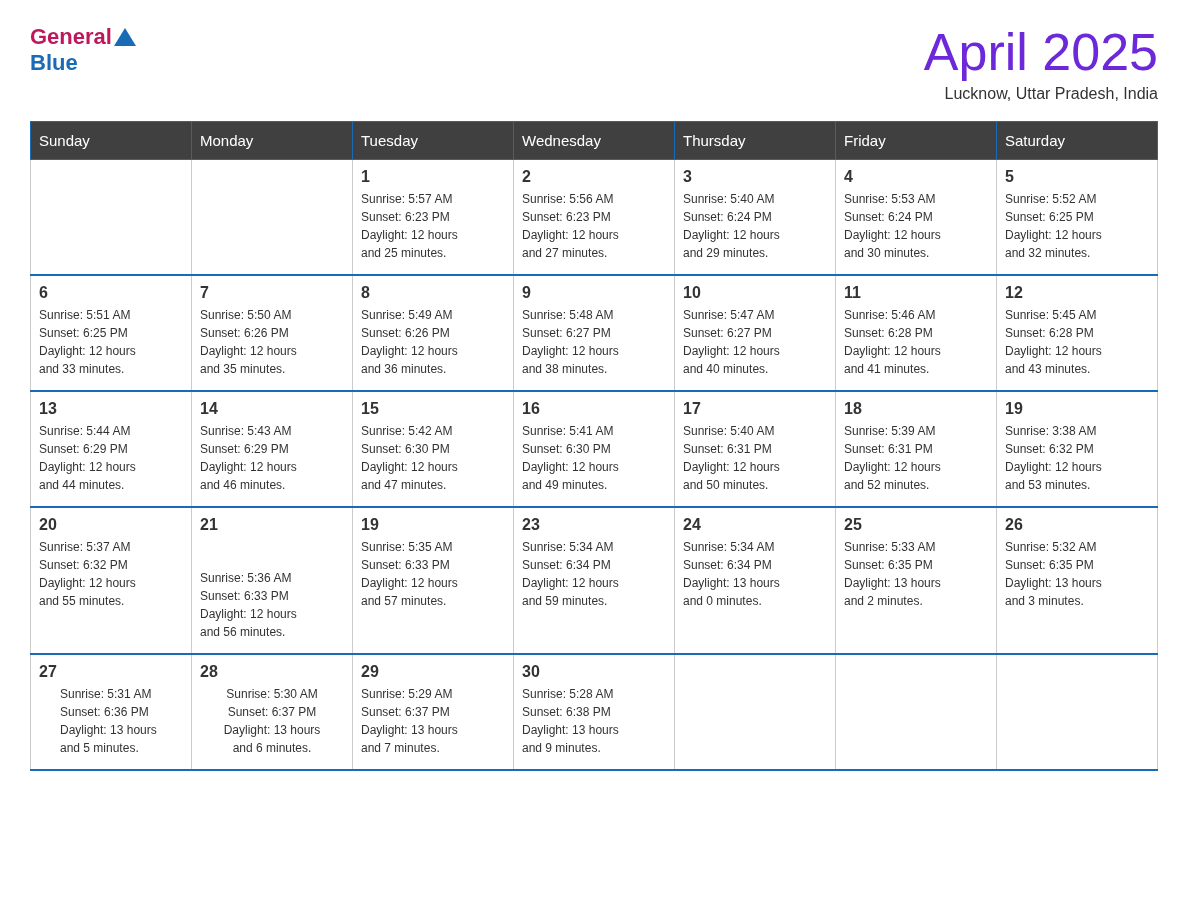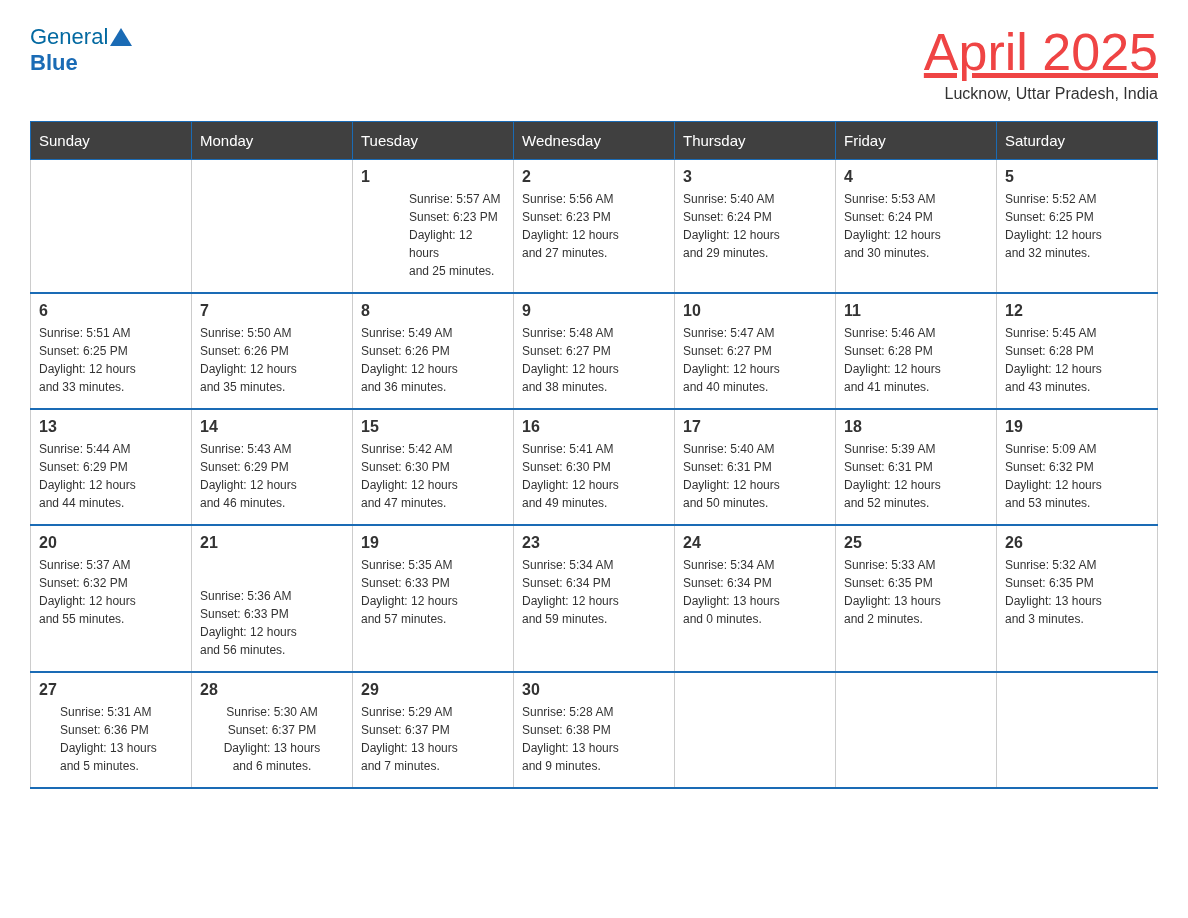--- a/index.html
+++ b/index.html
@@ -12,45 +12,44 @@
       min-height: 918px;
     }
     .header-section {
       display: flex;
       justify-content: space-between;
       align-items: flex-start;
       margin-bottom: 18px;
     }
     .logo-text-general {
       font-size: 22px;
-      font-weight: normal;
-      color: #0369a1;
+      font-weight: bold;
+      color: #be185d;
     }
     .logo-text-blue {
       font-size: 22px;
       font-weight: bold;
       color: #1a6bb5;
     }
     .logo-container {
       display: flex;
       flex-direction: column;
     }
     .logo-top-row {
       display: flex;
       align-items: center;
     }
     .title-section {
       text-align: right;
     }
     .month-title {
       font-size: 52px;
       font-weight: normal;
-      color: #ef4444;
+      color: #6d28d9;
       line-height: 1.1;
-      text-decoration: underline;
     }
     .location-title {
       font-size: 16px;
       color: #333;
       margin-top: 4px;
     }
     table {
       width: 100%;
       border-collapse: collapse;
       table-layout: fixed;
@@ -130,21 +129,21 @@
         <th>Friday</th>
         <th>Saturday</th>
       </tr>
   </thead>
   <tbody id="calendar-body">
   <tr>
         <td class="empty-cell"></td>
         <td class="empty-cell"></td>
         <td>
           <div class="day-number">1</div>
-          <div class="day-info" style="white-space: pre-line; margin-left: 48px;">Sunrise: 5:57 AM
+          <div class="day-info" style="white-space: pre-line;">Sunrise: 5:57 AM
 Sunset: 6:23 PM
 Daylight: 12 hours
 and 25 minutes.</div>
         </td>
         <td>
           <div class="day-number">2</div>
           <div class="day-info" style="white-space: pre-line;">Sunrise: 5:56 AM
 Sunset: 6:23 PM
 Daylight: 12 hours
 and 27 minutes.</div>
@@ -260,21 +259,21 @@
         </td>
         <td>
           <div class="day-number">18</div>
           <div class="day-info" style="white-space: pre-line;">Sunrise: 5:39 AM
 Sunset: 6:31 PM
 Daylight: 12 hours
 and 52 minutes.</div>
         </td>
         <td>
           <div class="day-number">19</div>
-          <div class="day-info" style="white-space: pre-line;">Sunrise: 5:09 AM
+          <div class="day-info" style="white-space: pre-line;">Sunrise: 3:38 AM
 Sunset: 6:32 PM
 Daylight: 12 hours
 and 53 minutes.</div>
         </td>
       </tr>
       <tr>
         <td>
           <div class="day-number">20</div>
           <div class="day-info" style="white-space: pre-line;">Sunrise: 5:37 AM
 Sunset: 6:32 PM

